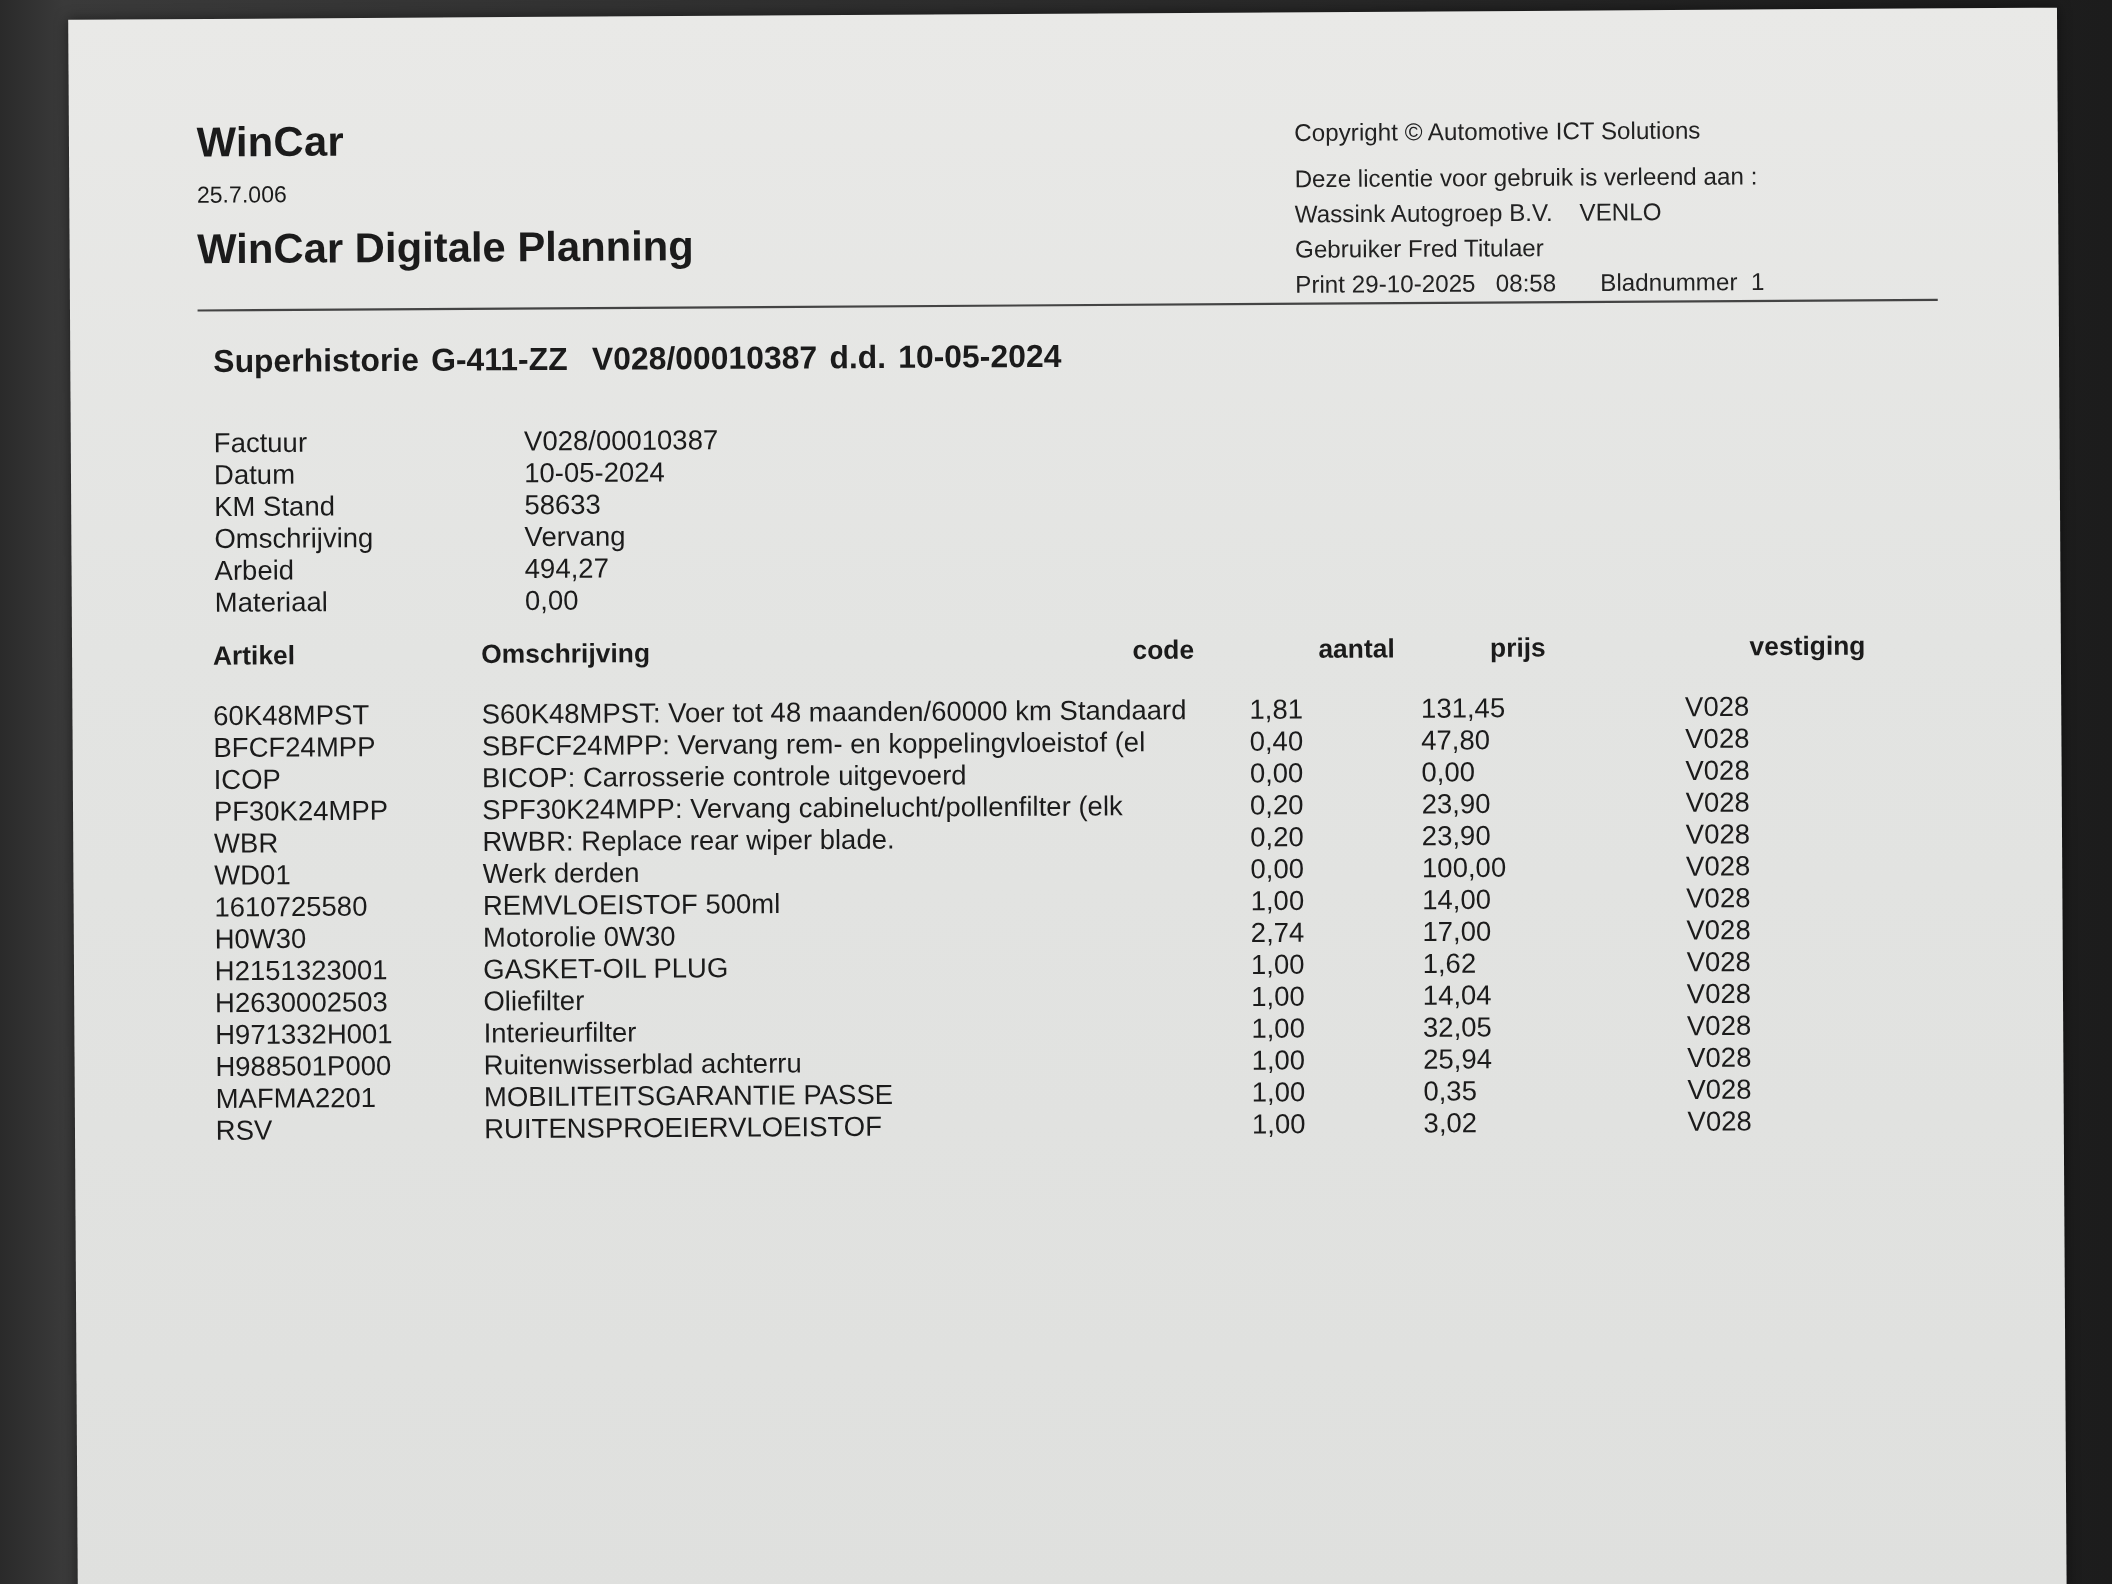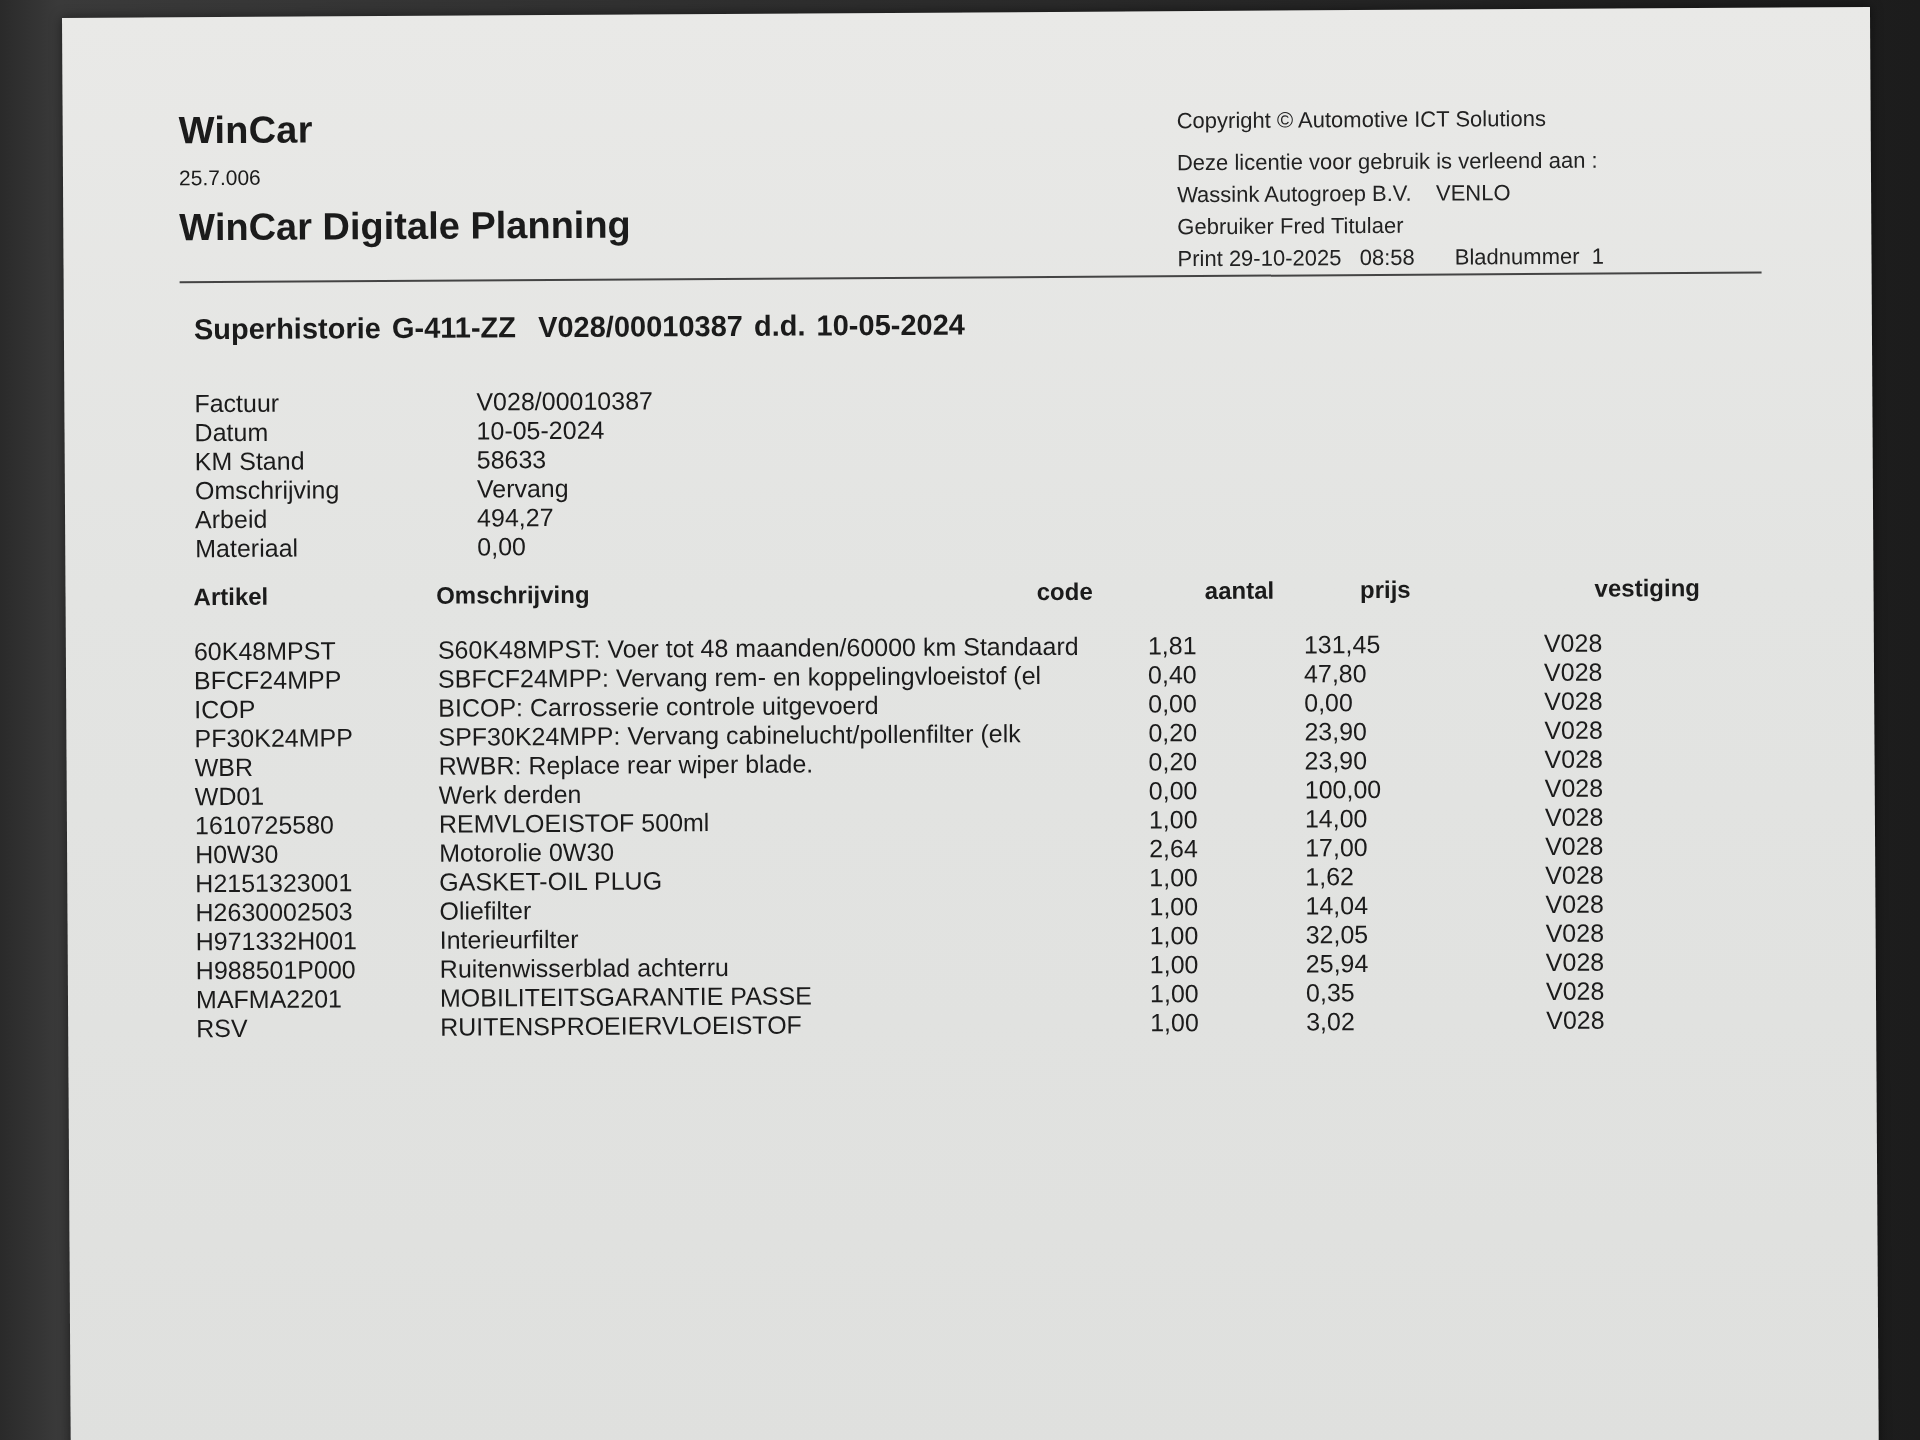--- a/index.html
+++ b/index.html
@@ -85,21 +85,21 @@
       font-size: 24px;
       height: 54px;
     }
     .items .trow {
       display: flex;
       height: 29px;
       line-height: 29px;
     }
     .c-art  { width: 244px; }
     .c-oms  { width: 698px; }
-    .c-code { width: 0; margin-left: 12px; }
+    .c-code { width: 0; }
     .c-aant { width: 156px; }
     .c-prijs{ width: 240px; }
     .c-vest { width: 180px; }
     .thead .c-oms { width: 592px; }
     .thead .c-code { width: 156px; }
     .thead .c-aant { width: 156px; margin-left: 13px; }
     .thead .c-prijs { width: 236px; }
   </style>
 </head>
 <body>
@@ -226,21 +226,21 @@
     <span class="c-code"></span>
     <span class="c-aant">1,00</span>
     <span class="c-prijs">14,00</span>
     <span class="c-vest">V028</span>
   </div>
 
   <div class="trow">
     <span class="c-art">H0W30</span>
     <span class="c-oms">Motorolie 0W30</span>
     <span class="c-code"></span>
-    <span class="c-aant">2,64</span>
+    <span class="c-aant">2,74</span>
     <span class="c-prijs">17,00</span>
     <span class="c-vest">V028</span>
   </div>
 
   <div class="trow">
     <span class="c-art">H2151323001</span>
     <span class="c-oms">GASKET-OIL PLUG</span>
     <span class="c-code"></span>
     <span class="c-aant">1,00</span>
     <span class="c-prijs">1,62</span>

